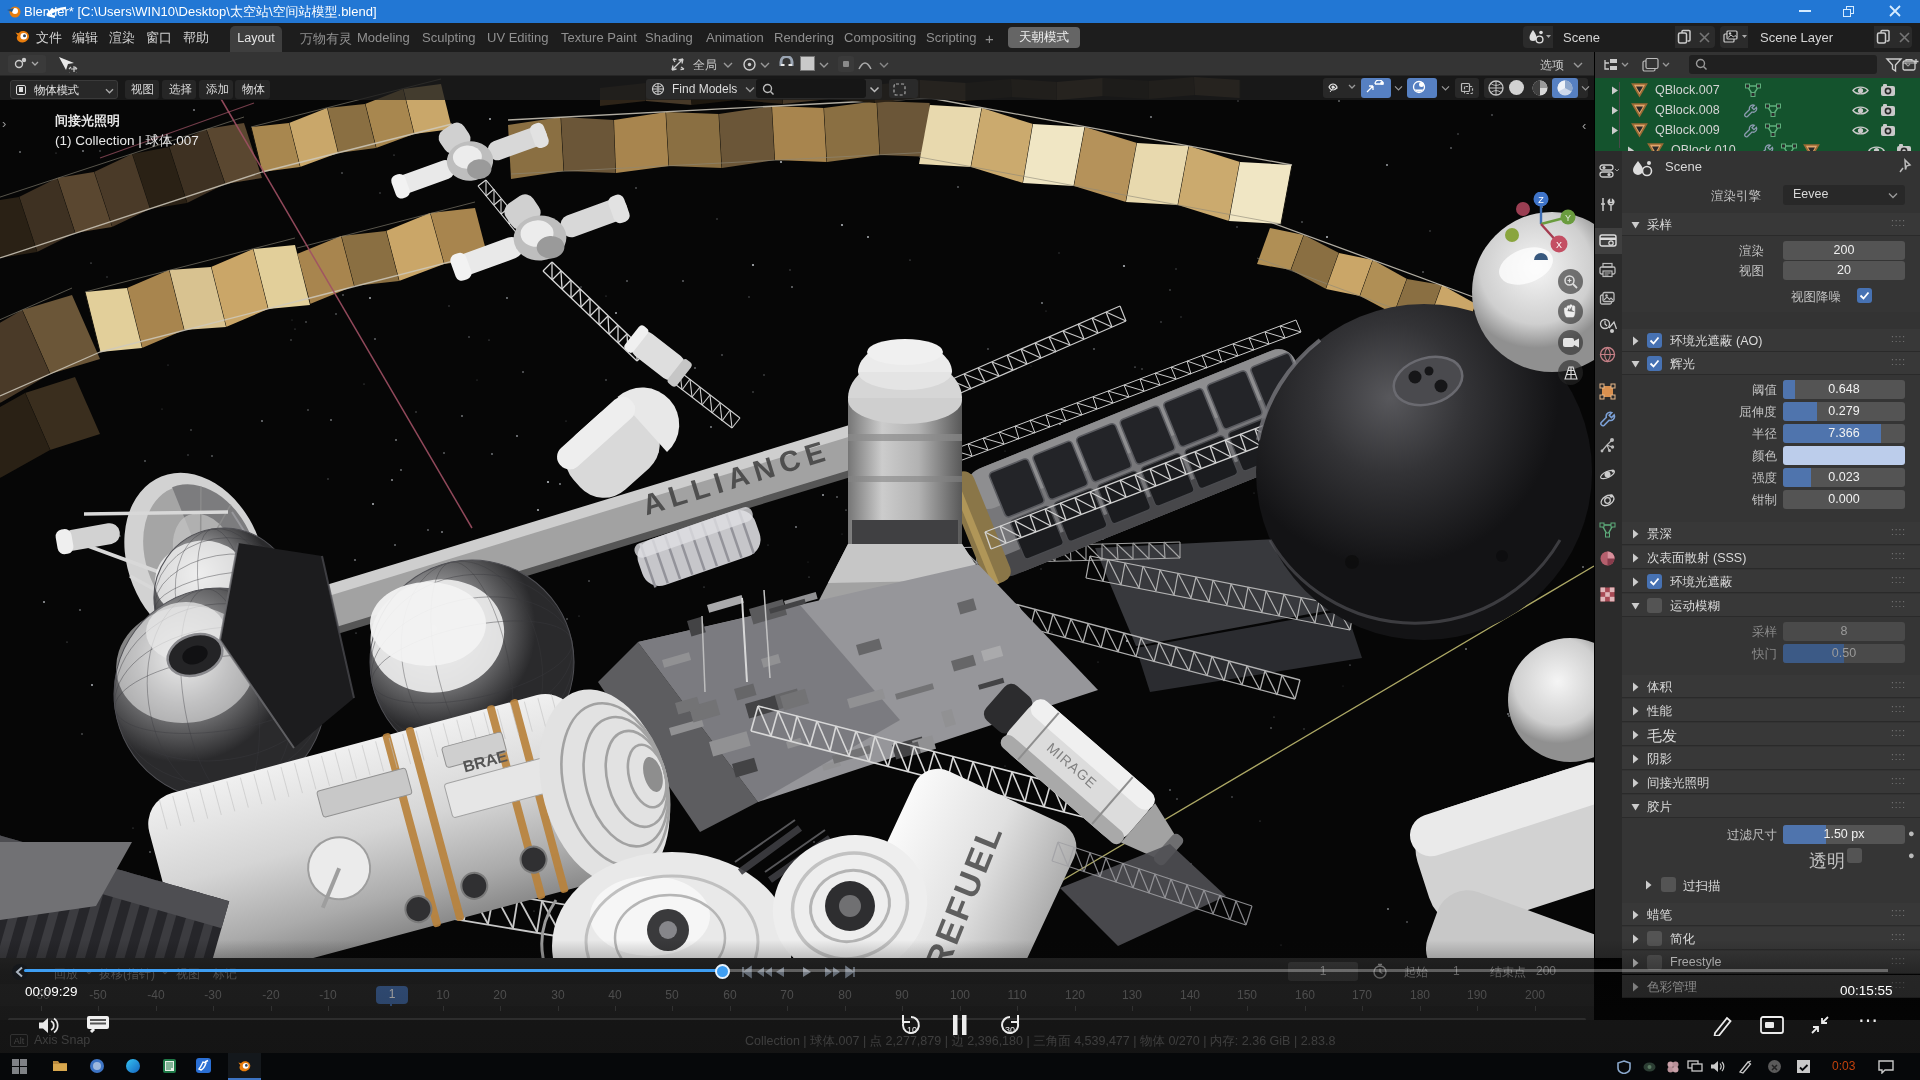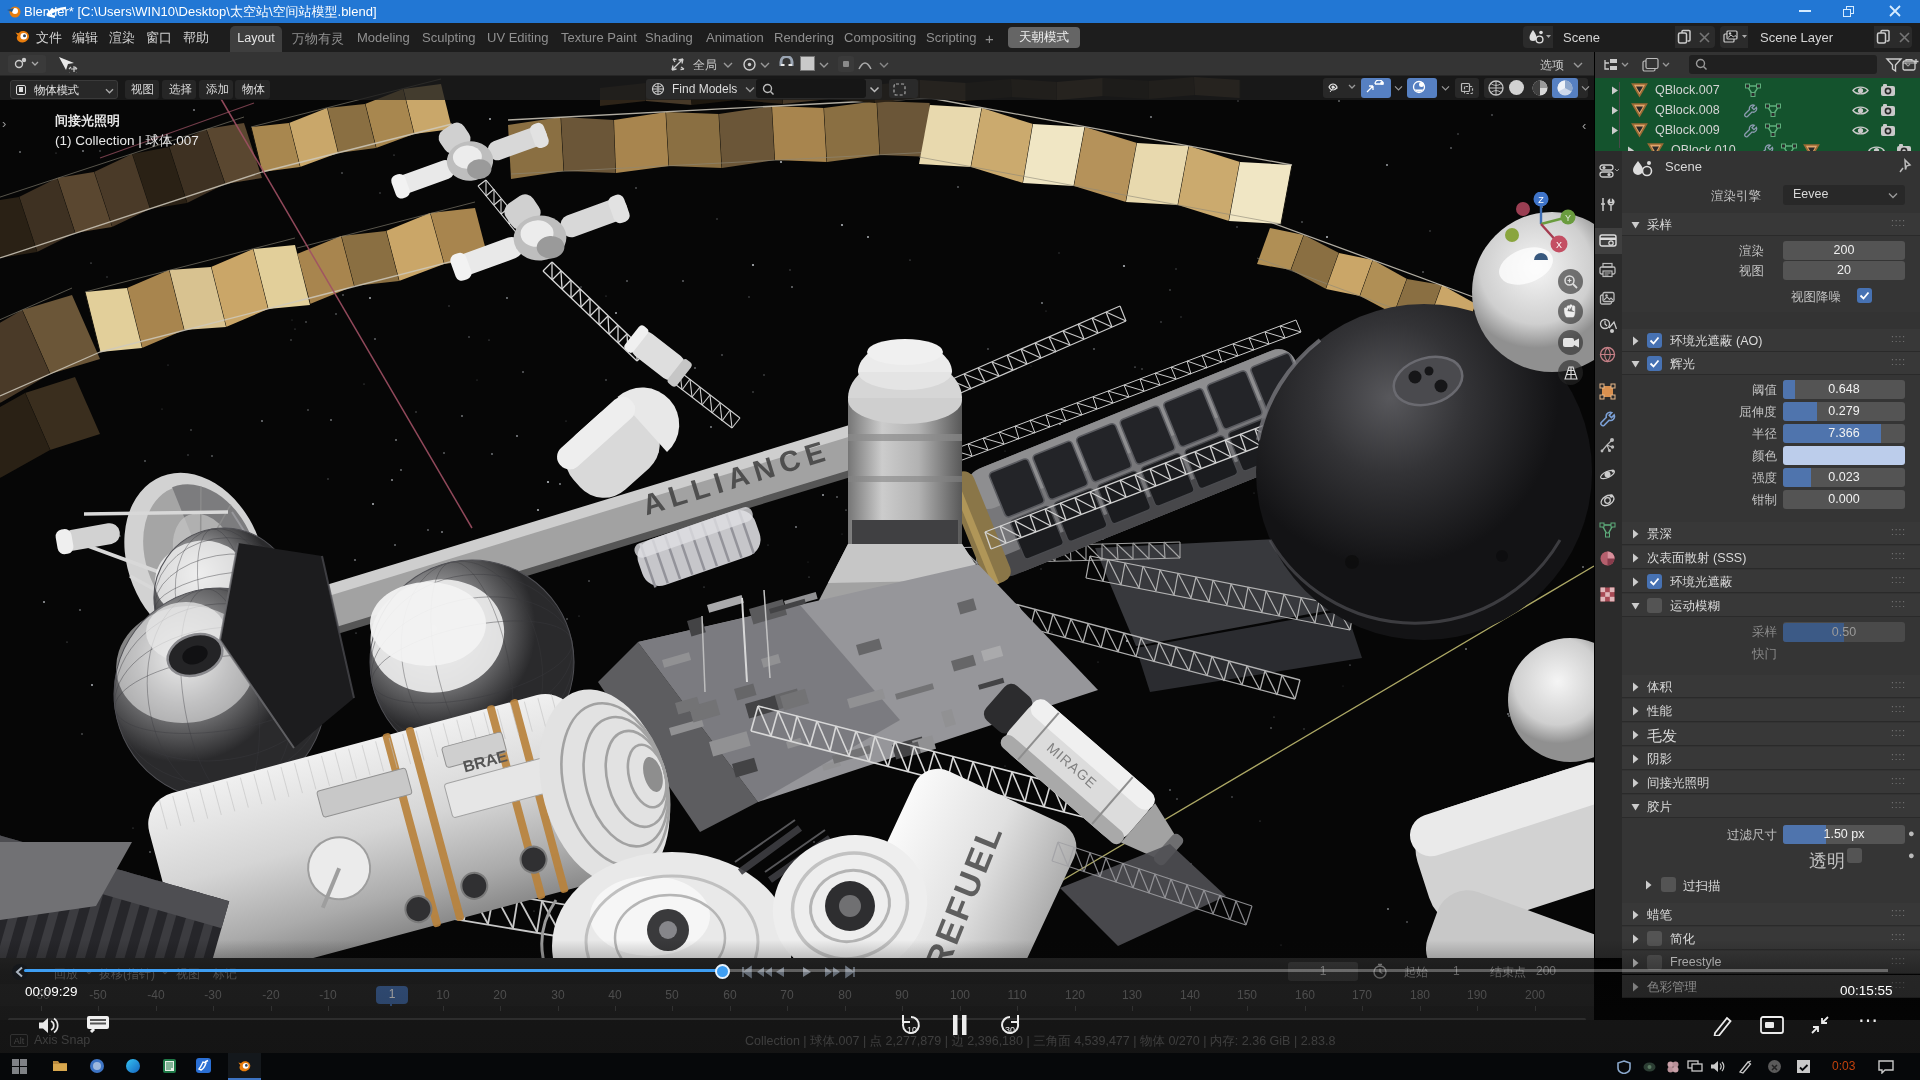--- a/index.html
+++ b/index.html
@@ -38,21 +38,21 @@
       <path d="M12,2 C8,2 6,5 6,5 L2,4 L5,8 C5,8 3,10 4,13 C5,16 9,18 13,17 C17,16 20,13 20,9 C20,5 16,2 12,2 Z" fill="#e87d0d"></path>
       <circle cx="13" cy="9" r="4.4" fill="#fff"></circle>
       <circle cx="14" cy="8.4" r="2" fill="#30475e"></circle>
     </svg>
   <span class="abs mtx" style="left:36px">文件</span>
   <span class="abs mtx" style="left:72px">编辑</span>
   <span class="abs mtx" style="left:109px">渲染</span>
   <span class="abs mtx" style="left:146px">窗口</span>
   <span class="abs mtx" style="left:183px">帮助</span>
   <div class="abs" style="left:230px;top:3px;width:52px;height:26px;background:#3e3e3e;border-radius:5px 5px 0 0;color:#e5e5e5;font-size:12.5px;text-align:center;line-height:25px">Layout</div>
-  <span class="abs ttx" style="left:292px">万物有灵</span>
+  <span class="abs ttx" style="left:300px">万物有灵</span>
   <span class="abs ttx" style="left:357px">Modeling</span>
   <span class="abs ttx" style="left:422px">Sculpting</span>
   <span class="abs ttx" style="left:487px">UV Editing</span>
   <span class="abs ttx" style="left:561px">Texture Paint</span>
   <span class="abs ttx" style="left:645px">Shading</span>
   <span class="abs ttx" style="left:706px">Animation</span>
   <span class="abs ttx" style="left:774px">Rendering</span>
   <span class="abs ttx" style="left:844px">Compositing</span>
   <span class="abs ttx" style="left:926px">Scripting</span>
   <span class="abs ttx" style="left:985px;font-size:15px">+</span>
@@ -1873,21 +1873,21 @@
     </svg>
     <div class="abs" style="left:52px;top:447px;width:15px;height:15px;background:#545454;border-radius:3px"></div>
     <span class="abs" style="left:75px;top:447px;color:#dadada;font-size:12.5px">运动模糊</span>
     <span class="abs" style="left:296px;top:447px;color:#777;font-size:10px;letter-spacing:1px">::::</span>
     <div class="abs" style="left:27px;top:466px;width:298px;height:60px;background:#353535"></div>
     <span class="abs" style="left:157px;top:473px;color:#8a8a8a;font-size:12.5px">采样</span>
     <div class="abs" style="left:188px;top:471px;width:122px;height:19px;background:#4a4a4a;border-radius:3px;overflow:hidden">
       <div class="abs" style="left:0;top:0;width:122px;text-align:center;color:#9a9a9a;font-size:12.5px;line-height:18px">8</div>
     </div>
     <span class="abs" style="left:157px;top:495px;color:#8a8a8a;font-size:12.5px">快门</span>
-    <div class="abs" style="left:188px;top:472px;width:122px;height:19px;background:#4a4a4a;border-radius:3px;overflow:hidden">
+    <div class="abs" style="left:188px;top:493px;width:122px;height:19px;background:#4a4a4a;border-radius:3px;overflow:hidden">
       <div class="abs" style="left:0;top:0;width:61px;height:19px;background:#3c5a86"></div>
       <div class="abs" style="left:0;top:0;width:122px;text-align:center;color:#9a9a9a;font-size:12.5px;line-height:18px">0.50</div>
     </div>
     <div class="abs" style="left:27px;top:524px;width:298px;height:23px;background:#383838;border-bottom:1px solid #2a2a2a"></div>
     <svg class="abs" style="left:37px;top:531px" width="7" height="10" viewBox="0 0 7 10">
       <path d="M1,0.5 L6.5,5 L1,9.5 Z" fill="#ccc"></path>
     </svg>
     <span class="abs" style="left:52px;top:528px;color:#dadada;font-size:12.5px">体积</span>
     <span class="abs" style="left:296px;top:528px;color:#777;font-size:10px;letter-spacing:1px">::::</span>
     <div class="abs" style="left:27px;top:548px;width:298px;height:23px;background:#383838;border-bottom:1px solid #2a2a2a"></div>

